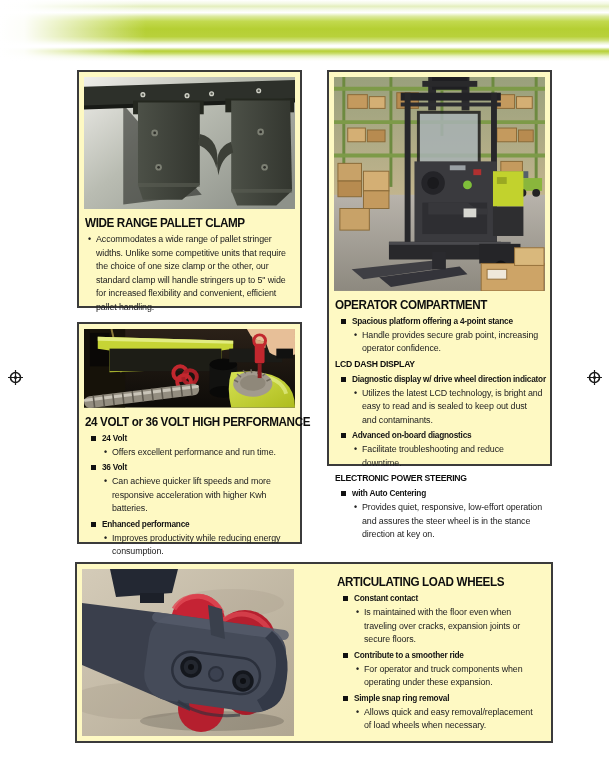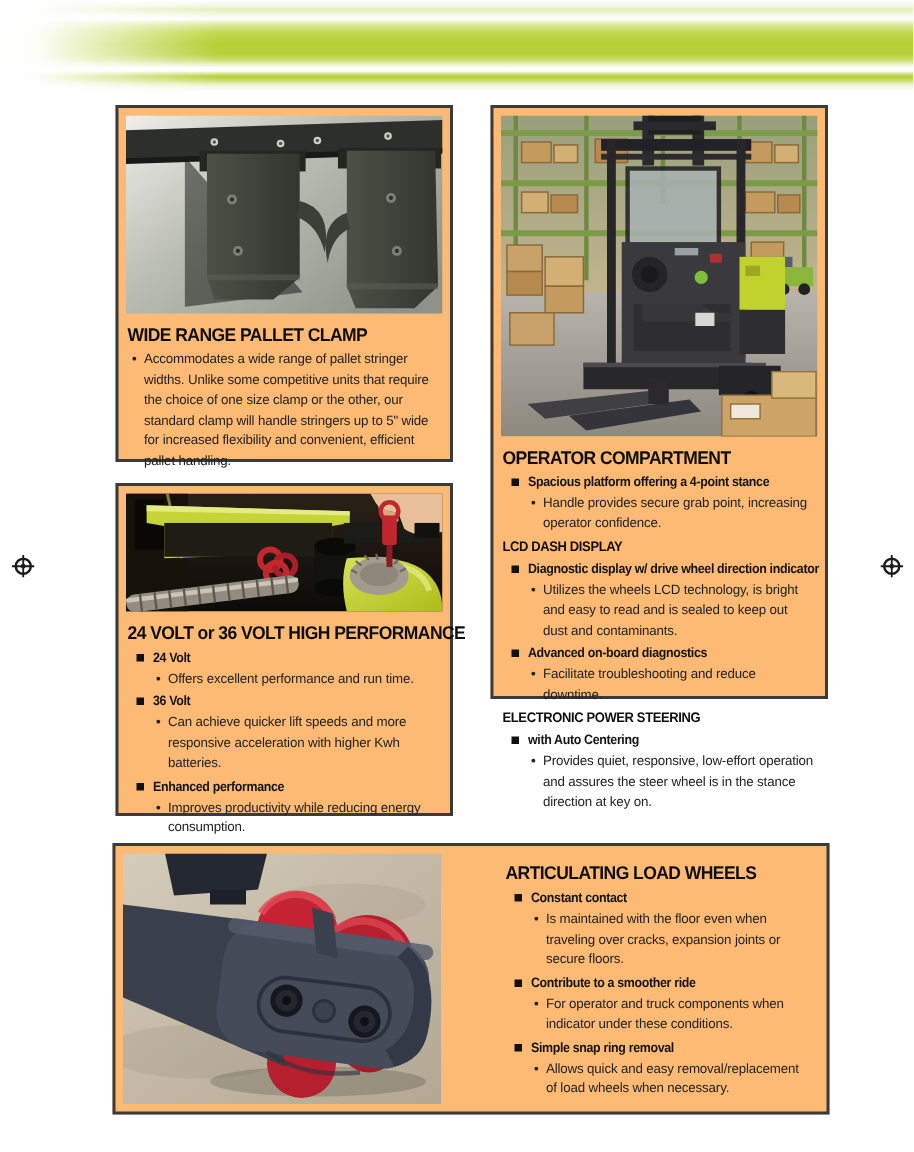--- a/index.html
+++ b/index.html
@@ -17,21 +17,21 @@
         #dcea9e 26%,#c2d94e 34%,#b5cf33 46%,#b8d13b 58%,#cfe07b 64%,
         #e9f2c8 68%,#ffffff 72%,#ffffff 75%,#d3e48a 78%,#b6cf36 81%,
         #cade6e 85%,#e7f1c2 89%,#f7faec 93%,#ffffff 97%);
   }
   
   .regmark{position:absolute;width:15px;height:15px;}
   .regmark.left{left:8px;top:370px;}
   .regmark.right{left:587px;top:370px;}
   
   .box{
-    position:absolute;box-sizing:border-box;background:#fdba74;
+    position:absolute;box-sizing:border-box;background:#fef9c3;
     border:2px solid #3b3b3b;padding:5px;
   }
   .box-clamp   {left:77px; top:70px;  width:225px;height:238px;}
   .box-voltage {left:77px; top:322px; width:225px;height:222px;}
   .box-operator{left:327px;top:70px;  width:225px;height:396px;}
   .box-wheels  {left:75px; top:562px; width:478px;height:181px;display:flex;}
   .photo{display:block;width:100%;}
   .photo-fixed{display:block;flex:none;}
   
   .sec-title{
@@ -289,21 +289,21 @@
     </div>
 
   <div class="sub-head">LCD DASH DISPLAY</div>
 
   <div class="sq-item">
       <span class="sq"></span>
     <span class="sq-label">Diagnostic display w/ drive wheel direction indicator</span>
     </div>
   <div class="dot-item">
       <span class="dot-glyph">•</span>
-    <span class="dot-text">Utilizes the wheels LCD technology, is bright and easy to read and is sealed to keep out dust and contaminants.</span>
+    <span class="dot-text">Utilizes the latest LCD technology, is bright and easy to read and is sealed to keep out dust and contaminants.</span>
     </div>
 
   <div class="sq-item">
       <span class="sq"></span>
     <span class="sq-label">Advanced on-board diagnostics</span>
     </div>
   <div class="dot-item">
       <span class="dot-glyph">•</span>
     <span class="dot-text">Facilitate troubleshooting and reduce downtime.</span>
     </div>
@@ -368,21 +368,21 @@
         <span class="dot-glyph">•</span>
       <span class="dot-text">Is maintained with the floor even when traveling over cracks, expansion joints or secure floors.</span>
       </div>
 
     <div class="sq-item">
         <span class="sq"></span>
       <span class="sq-label">Contribute to a smoother ride</span>
       </div>
     <div class="dot-item">
         <span class="dot-glyph">•</span>
-      <span class="dot-text">For operator and truck components when indicator under these conditions.</span>
+      <span class="dot-text">For operator and truck components when operating under these expansion.</span>
       </div>
 
     <div class="sq-item">
         <span class="sq"></span>
       <span class="sq-label">Simple snap ring removal</span>
       </div>
     <div class="dot-item">
         <span class="dot-glyph">•</span>
       <span class="dot-text">Allows quick and easy removal/replacement of load wheels when necessary.</span>
       </div>

